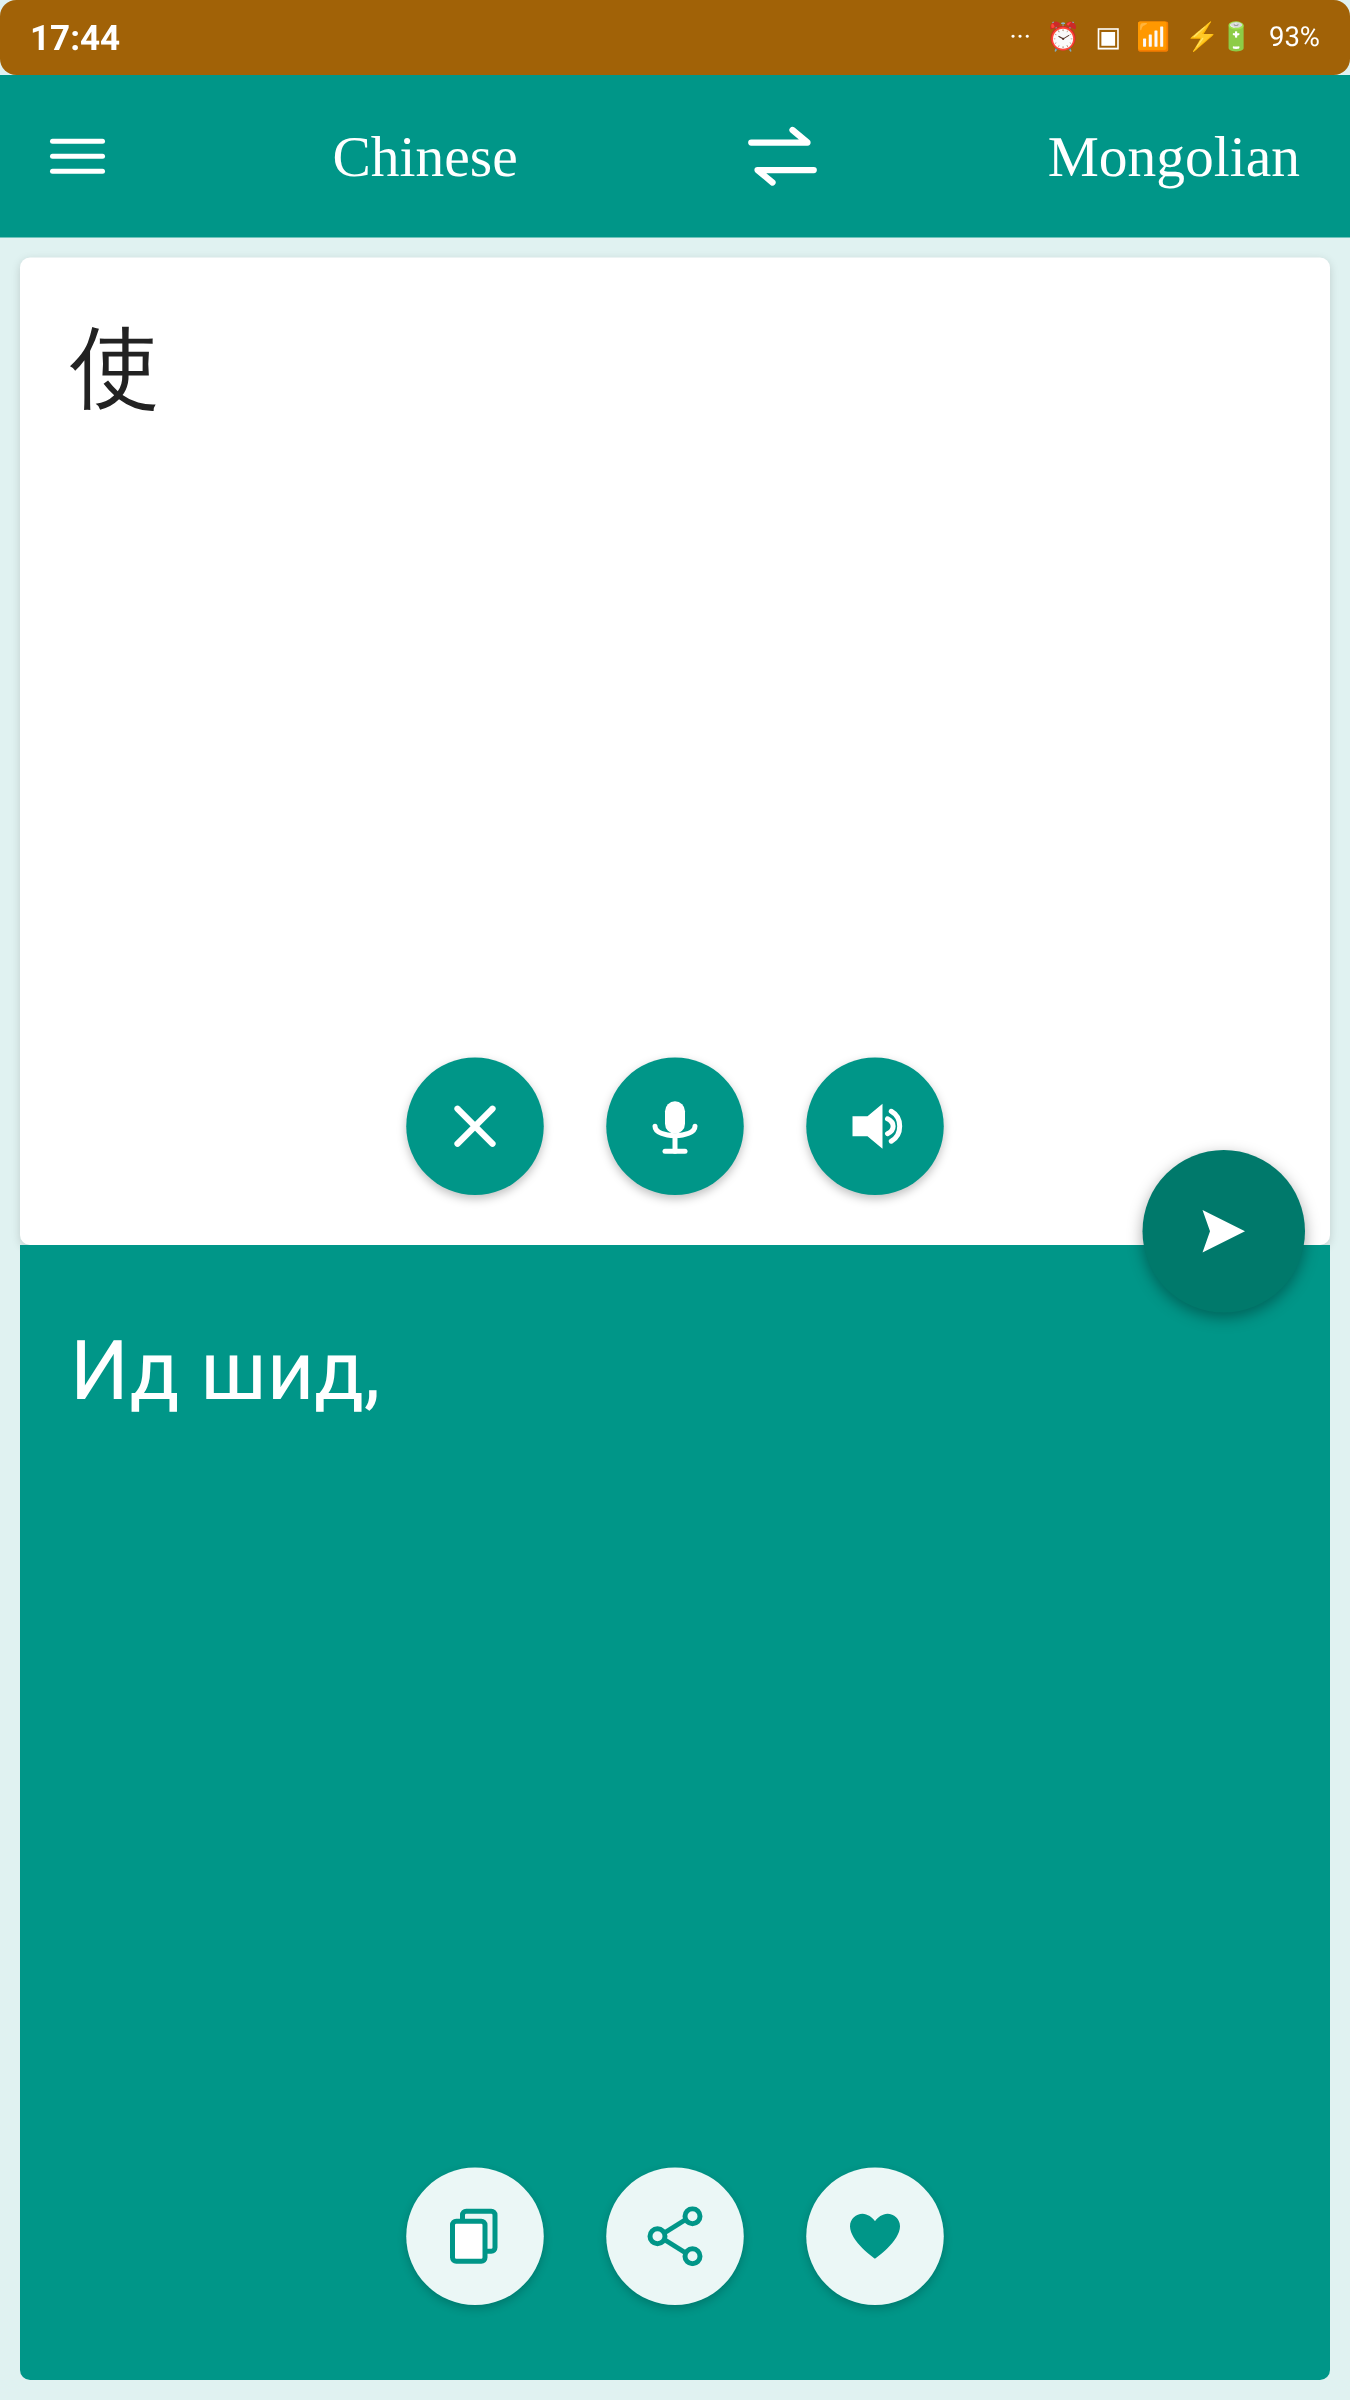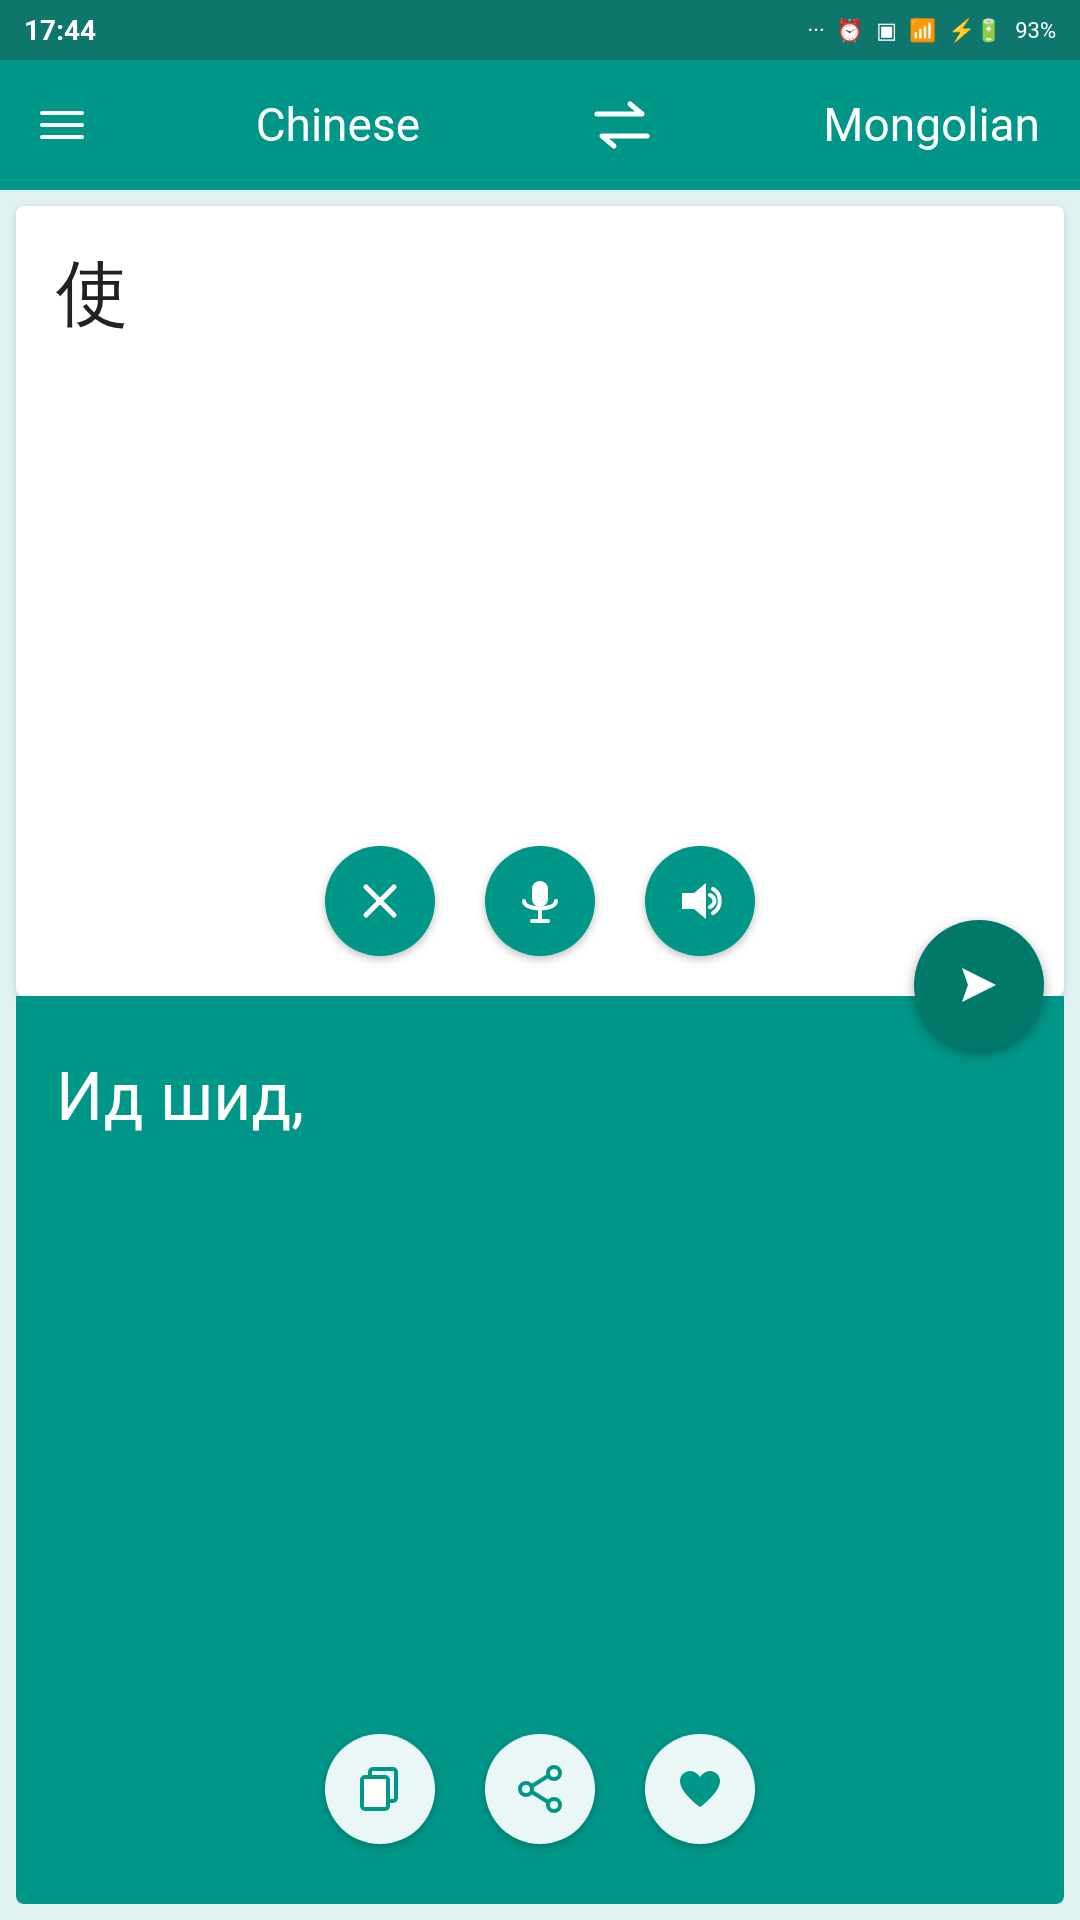--- a/index.html
+++ b/index.html
@@ -8,29 +8,30 @@
       width: 1080px;
       min-height: 1920px;
       font-family: 'Roboto', Arial, sans-serif;
       background: #e0f2f1;
       display: flex;
       flex-direction: column;
     }
 
     
     .status-bar {
-      background: #0f766e;
+      background: #a16207;
       color: #fff;
       height: 60px;
       display: flex;
       align-items: center;
       justify-content: space-between;
       padding: 0 24px;
       font-size: 28px;
       flex-shrink: 0;
+      border-radius: 13px;
     }
     .status-left { font-weight: bold; }
     .status-right {
       display: flex;
       align-items: center;
       gap: 12px;
     }
     .status-icon { font-size: 22px; }
 
     
@@ -54,20 +55,21 @@
       width: 44px;
       height: 4px;
       background: #fff;
       border-radius: 2px;
     }
     .toolbar-lang {
       color: #fff;
       font-size: 46px;
       font-weight: 400;
       cursor: pointer;
+      font-family: Liberation Serif, serif;
     }
     .toolbar-swap {
       color: #fff;
       font-size: 52px;
       cursor: pointer;
     }
 
     
     .main {
       flex: 1;

